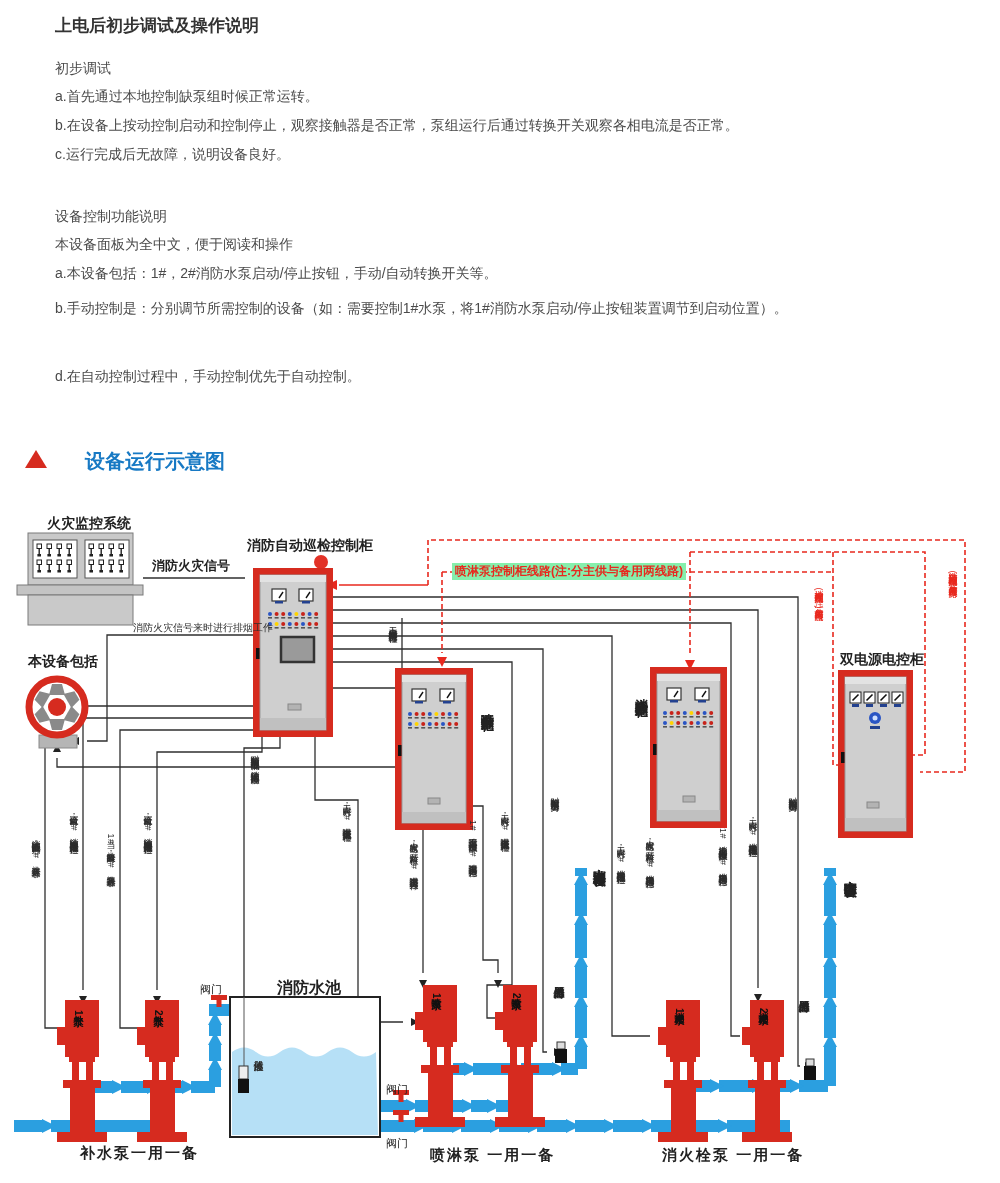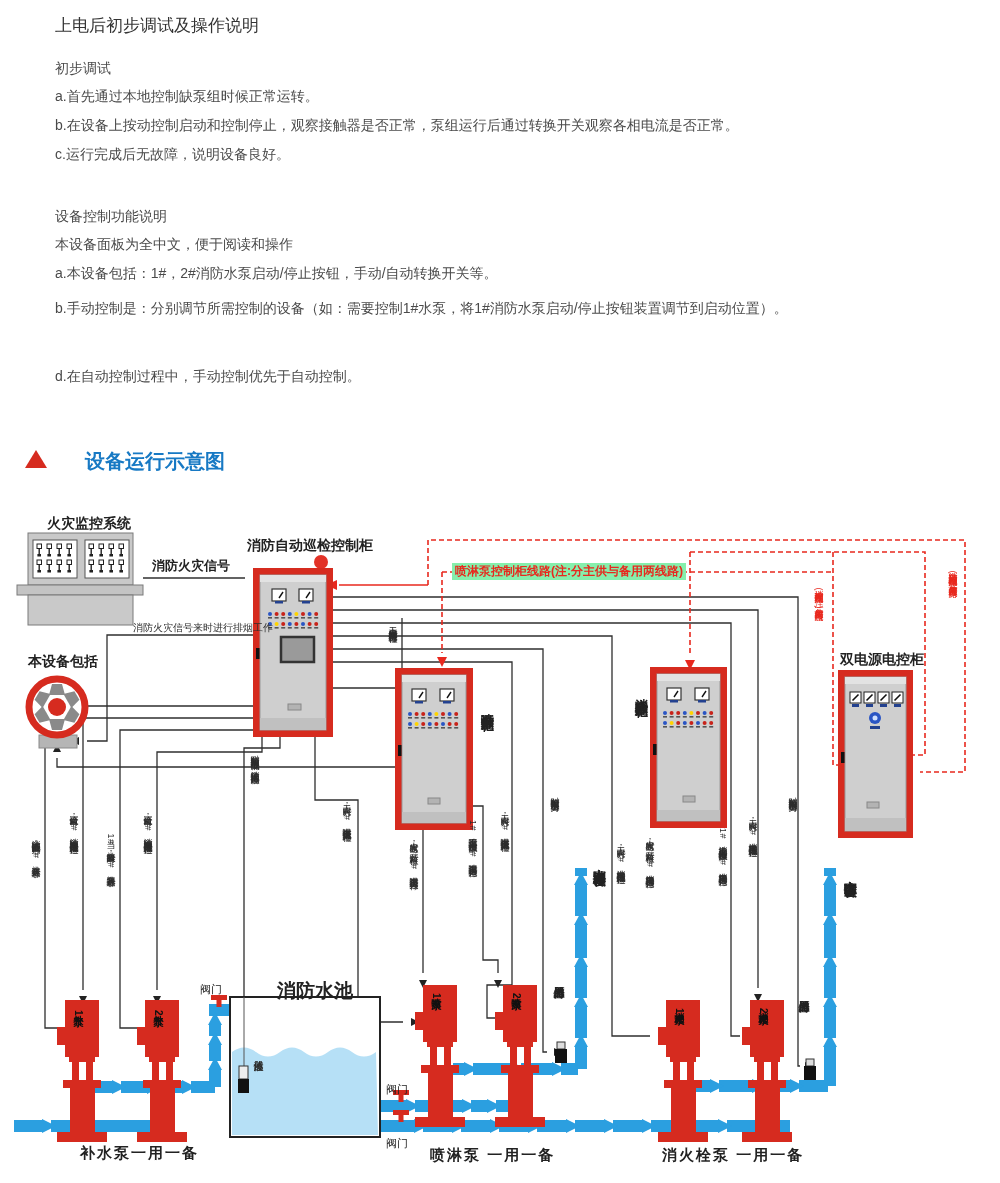--- a/index.html
+++ b/index.html
@@ -1,20 +1,20 @@
 <!DOCTYPE html>
 <html><head>
 <meta charset="utf-8">
 <style>
   html,body{margin:0;padding:0;background:#fff;}
   #page{position:relative;width:1000px;height:1183px;background:#fff;overflow:hidden;
         font-family:"Liberation Sans","DejaVu Sans",sans-serif;color:#3a3a3a;}
   .t{position:absolute;white-space:nowrap;}
   .doc{font-size:14px;color:#4a4a4a;}
-  .h1{font-size:17px;font-weight:400;color:#333;}
+  .h1{font-size:17px;font-weight:700;color:#333;}
   .sec{font-size:20px;font-weight:bold;color:#1779c4;margin-left:27px;}
   .tri{position:absolute;width:0;height:0;border-left:11px solid transparent;border-right:11px solid transparent;border-bottom:18px solid #d62b1f;}
   .v{position:absolute;writing-mode:vertical-rl;white-space:nowrap;}
   .note{font-size:9px;color:#2c2c2c;letter-spacing:.5px;}
   .rednote{font-size:9px;color:#e8281e;letter-spacing:.5px;}
   .cab{font-size:14px;font-weight:bold;color:#222;}
   .cabv{font-size:13px;font-weight:bold;color:#222;letter-spacing:1px;}
   .small{font-size:10px;color:#2c2c2c;}
   .lbl11{font-size:11px;color:#222;}
   .pump{font-size:10px;font-weight:bold;color:#111;letter-spacing:1px;}
@@ -421,21 +421,21 @@
   <div class="t cab" style="left:28px;top:653px;">本设备包括</div>
   <div class="t redline" style="left:452px;top:563px;">喷淋泵控制柜线路(注:分主供与备用两线路)</div>
 
   <div class="v rednote" style="left:812px;top:583px;">消火栓泵控制柜线路(注：分主供与备用两线路)</div>
   <div class="v rednote" style="left:946px;top:565px;">消防自动巡检控制柜线路(注:分主供与备用两线路)</div>
 
   <div class="v cabv" style="left:478px;top:703px;">喷淋泵控制柜</div>
   <div class="v cabv" style="left:632px;top:688px;">消火栓泵控制柜</div>
   <div class="t cab" style="left:840px;top:651px;font-family:Liberation Mono, monospace;">双电源电控柜</div>
 
-  <div class="t cab" style="left:277px;top:978px;font-size:19px;">消防水池</div>
+  <div class="t cab" style="left:277px;top:978px;font-size:16px;">消防水池</div>
   <div class="v small" style="left:251px;top:1053px;">液位传感器</div>
 
   <div class="t lbl11" style="left:200px;top:982px;">阀门</div>
   <div class="t lbl11" style="left:386px;top:1082px;">阀门</div>
   <div class="t lbl11" style="left:386px;top:1136px;">阀门</div>
 
   <div class="v lbl11" style="left:551px;top:978px;font-weight:bold;">压力传感器</div>
   <div class="v lbl11" style="left:796px;top:992px;font-weight:bold;">压力传感器</div>
 
   <div class="v cabv" style="left:590px;top:858px;">室内消火栓设备</div>

